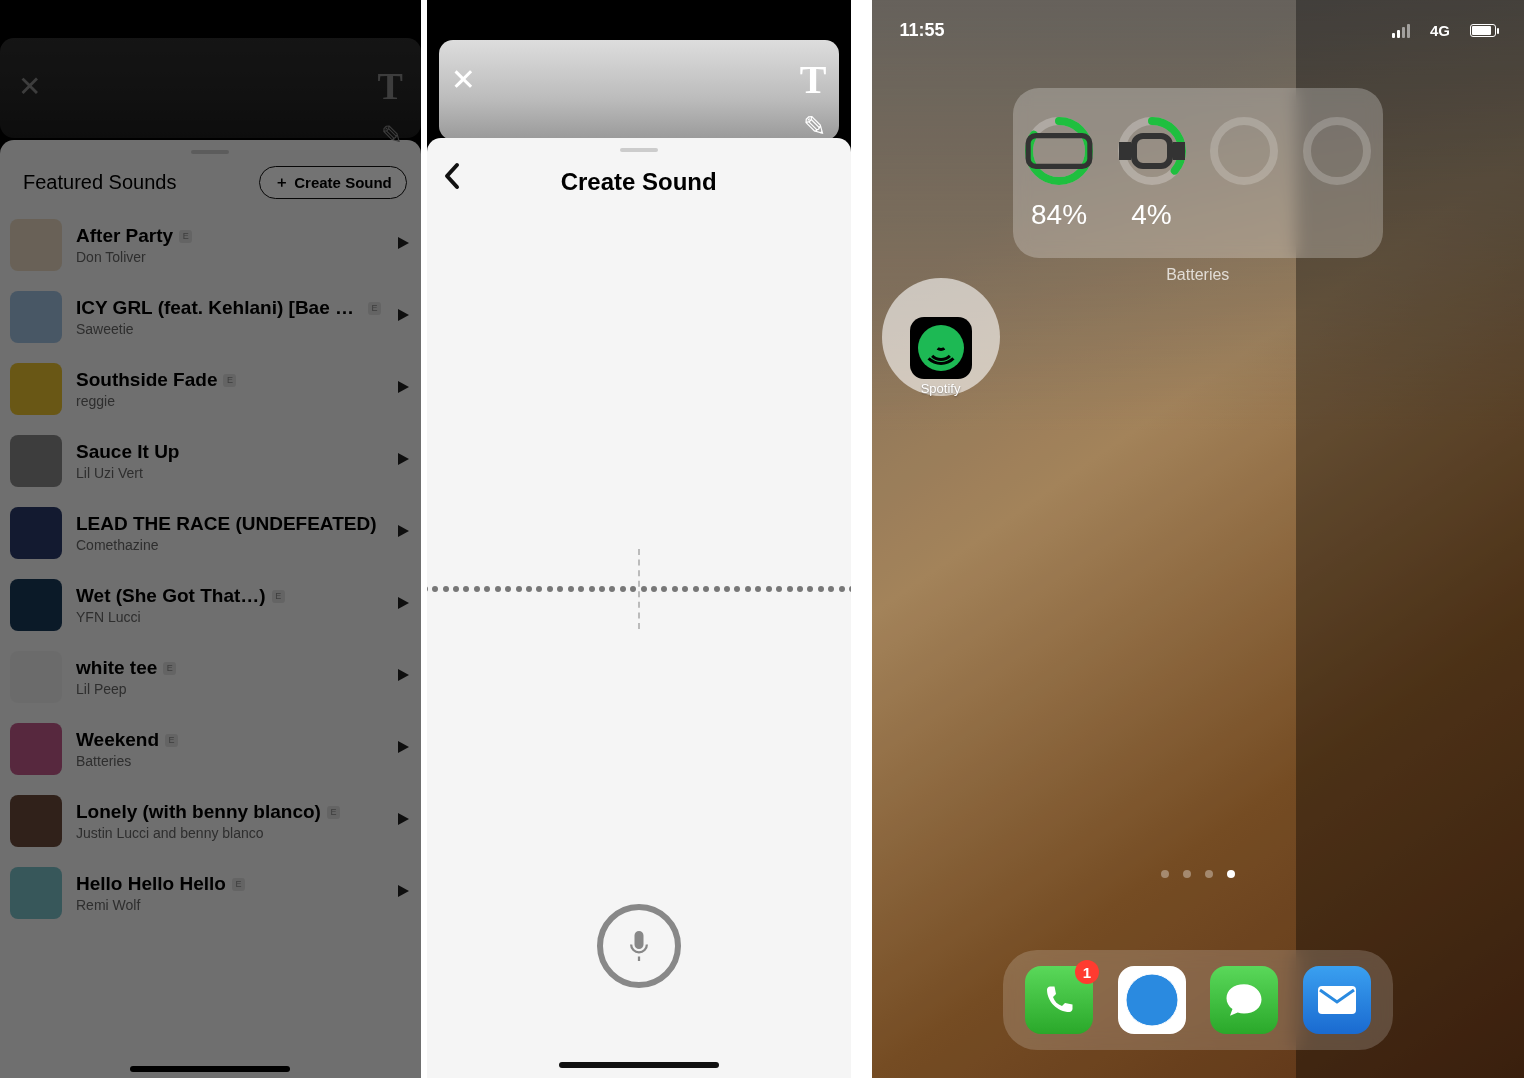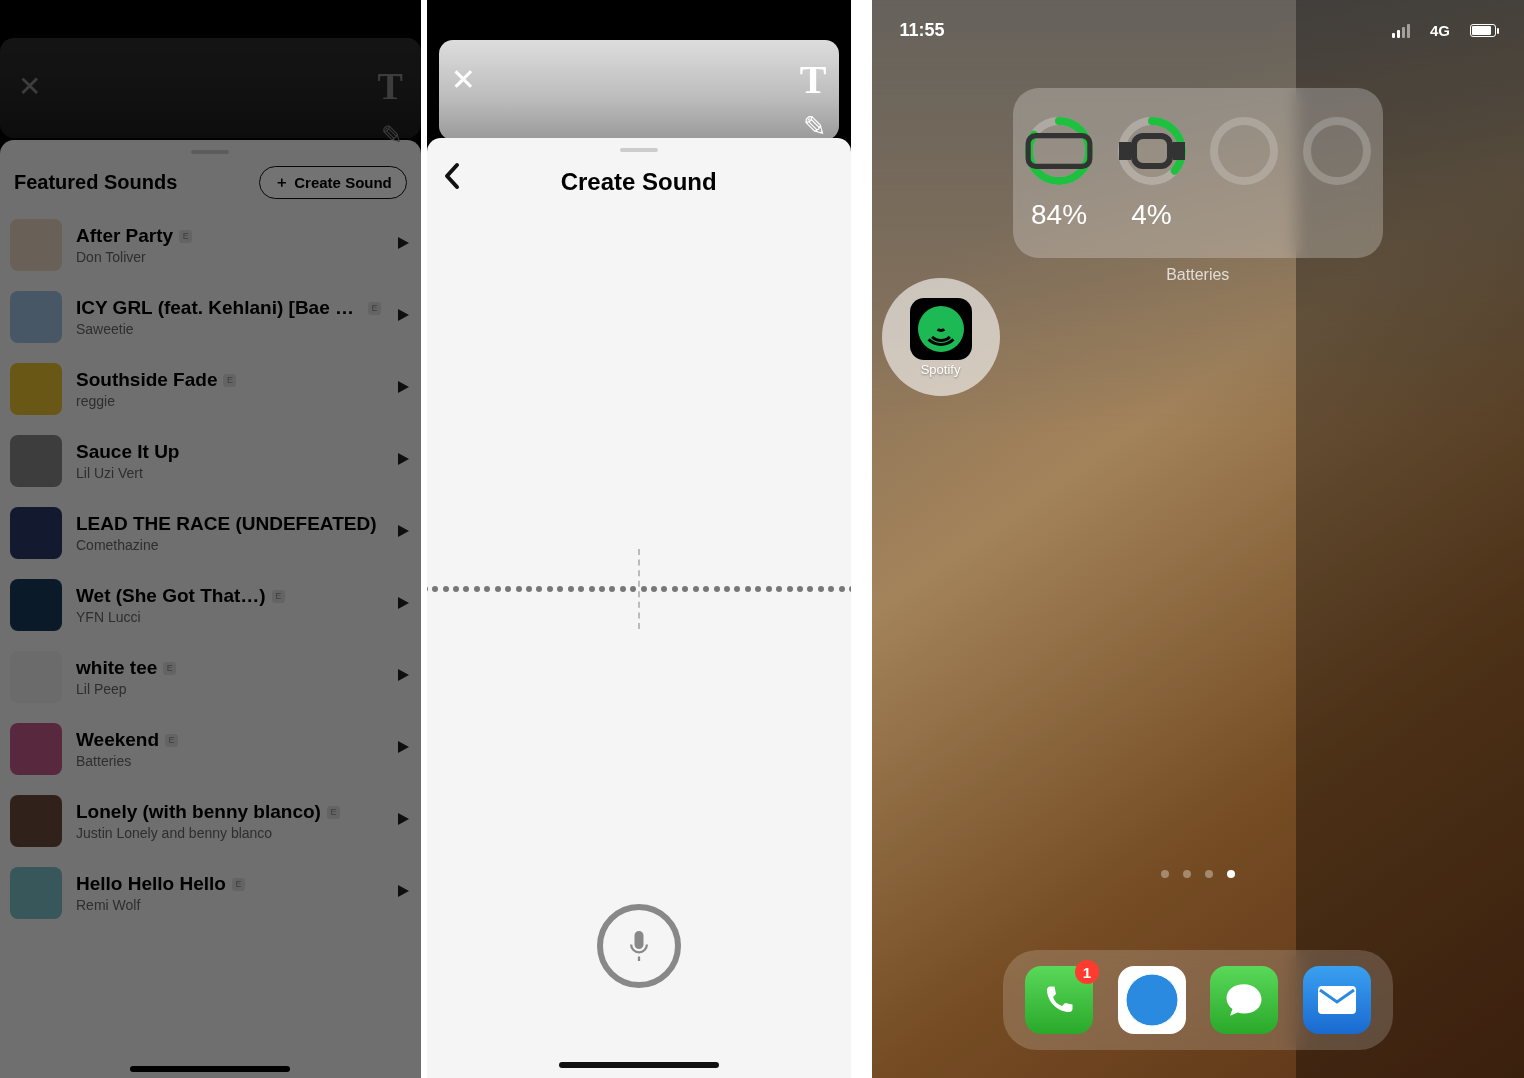--- a/index.html
+++ b/index.html
@@ -12,21 +12,21 @@
   
   .left-camera-bg { position: absolute; top: 38px; left: 0; right: 0; height: 100px; border-radius: 14px; background: linear-gradient(180deg, #bbb 0%, #999 60%, #777 100%); opacity: 0.25; }
   .left-topbar { position: absolute; top: 52px; left: 0; right: 0; height: 90px; z-index: 2; }
   .left-close { position: absolute; top: 18px; left: 18px; color: #888; font-size: 28px; }
   .left-text-icon { position: absolute; top: 12px; right: 18px; color: #888; font-size: 38px; font-family: serif; font-weight: 600; }
   .left-pencil { position: absolute; top: 68px; right: 18px; color: #888; font-size: 26px; }
   .left-sheet { position: absolute; top: 140px; left: 0; right: 0; bottom: 0; background: #f5f5f5; border-radius: 14px 14px 0 0; padding-top: 8px; }
   .left-overlay { position: absolute; inset: 0; background: rgba(0,0,0,0.55); z-index: 5; pointer-events: none; }
   .sheet-handle { width: 38px; height: 4px; background: #ccc; border-radius: 4px; margin: 2px auto 8px; }
   .sheet-header { display: flex; align-items: center; justify-content: space-between; padding: 4px 14px 10px; }
-  .sheet-title { font-weight: 700; font-size: 20px; }
+  .sheet-title { font-weight: 400; font-size: 20px; margin-left: 9px; }
   .create-btn { display: flex; align-items: center; gap: 5px; background: #fff; border: 1.5px solid #111; border-radius: 20px; padding: 6px 14px; font-weight: 700; font-size: 15px; }
   .sound-list { padding: 0 10px; }
   .sound-row { display: flex; align-items: center; gap: 14px; padding: 10px 0; }
   .sound-thumb { width: 52px; height: 52px; border-radius: 8px; background: #ccc; flex-shrink: 0; }
   .sound-meta { flex: 1; min-width: 0; }
   .sound-title-line { display: flex; align-items: center; gap: 6px; }
   .sound-title { font-weight: 700; font-size: 19px; white-space: nowrap; overflow: hidden; text-overflow: ellipsis; }
   .sound-badge { display: inline-flex; align-items: center; justify-content: center; width: 13px; height: 13px; background: #ddd; border-radius: 3px; font-size: 9px; color: #888; }
   .sound-artist { font-size: 14px; color: #666; margin-top: 2px; }
   .sound-play { color: #333; }
@@ -71,21 +71,21 @@
   .battery-icon .fill { position: absolute; left: 1px; top: 1px; bottom: 1px; width: 80%; background: #fff; border-radius: 1px; }
 
   .batt-widget { position: absolute; top: 88px; left: 50%; transform: translateX(-50%); width: 370px; height: 170px; background: rgba(255,255,255,0.25); backdrop-filter: blur(8px); border-radius: 26px; display: flex; align-items: center; justify-content: space-around; padding: 0 0; }
   .batt-item { display: flex; flex-direction: column; align-items: center; gap: 12px; }
   .batt-ring { width: 72px; height: 72px; position: relative; }
   .batt-ring svg { width: 100%; height: 100%; transform: rotate(-90deg); }
   .batt-ring .icon { position: absolute; inset: 0; display: flex; align-items: center; justify-content: center; }
   .batt-pct { color: #fff; font-size: 28px; font-weight: 500; }
   .batt-label { position: absolute; top: 266px; left: 50%; transform: translateX(-50%); color: rgba(255,255,255,0.75); font-size: 16px; }
 
-  .spotify-bubble { position: absolute; top: 278px; left: 10px; width: 118px; height: 118px; border-radius: 50%; background: rgba(255,255,255,0.6); display: flex; flex-direction: column; align-items: center; justify-content: center; gap: 2px; }
+  .spotify-bubble { position: absolute; top: 278px; left: 10px; width: 118px; height: 118px; border-radius: 50%; background: rgba(255,255,255,0.6); display: flex; flex-direction: column; align-items: center; justify-content: flex-end; gap: 2px; }
   .spotify-icon { width: 62px; height: 62px; background: #000; border-radius: 14px; display: flex; align-items: center; justify-content: center; }
   .spotify-icon-inner { width: 46px; height: 46px; background: #1DB954; border-radius: 50%; position: relative; }
   .spotify-icon-inner::before, .spotify-icon-inner::after {
     content: ''; position: absolute; left: 50%; transform: translateX(-50%);
     border: 3px solid #000; border-radius: 50%; border-top-color: transparent; border-left-color: transparent; border-right-color: transparent;
   }
   .spotify-icon-inner::before { width: 32px; height: 32px; top: 2px; }
   .spotify-icon-inner::after { width: 22px; height: 22px; top: 8px; }
   .spotify-icon-inner .bar3 { position: absolute; left: 50%; transform: translateX(-50%); top: 14px; width: 12px; height: 12px; border: 3px solid #000; border-radius: 50%; border-top-color: transparent; border-left-color: transparent; border-right-color: transparent; }
   .spotify-label { color: #fff; font-size: 13px; text-shadow: 0 1px 2px rgba(0,0,0,0.4); }
@@ -227,21 +227,21 @@
               <polygon points="3,2 14,8 3,14" fill="#222"></polygon>
             </svg></span>
         </div>
         <div class="sound-row">
           <div class="sound-thumb t9"></div>
           <div class="sound-meta">
             <div class="sound-title-line">
               <span class="sound-title">Lonely (with benny blanco)</span>
               <span class="sound-badge">E</span>
             </div>
-            <div class="sound-artist">Justin Lonely and benny blanco</div>
+            <div class="sound-artist">Justin Lucci and benny blanco</div>
           </div>
           <span class="sound-play"><svg width="16" height="16" viewBox="0 0 16 16">
               <polygon points="3,2 14,8 3,14" fill="#222"></polygon>
             </svg></span>
         </div>
         <div class="sound-row">
           <div class="sound-thumb t10"></div>
           <div class="sound-meta">
             <div class="sound-title-line">
               <span class="sound-title">Hello Hello Hello</span>

